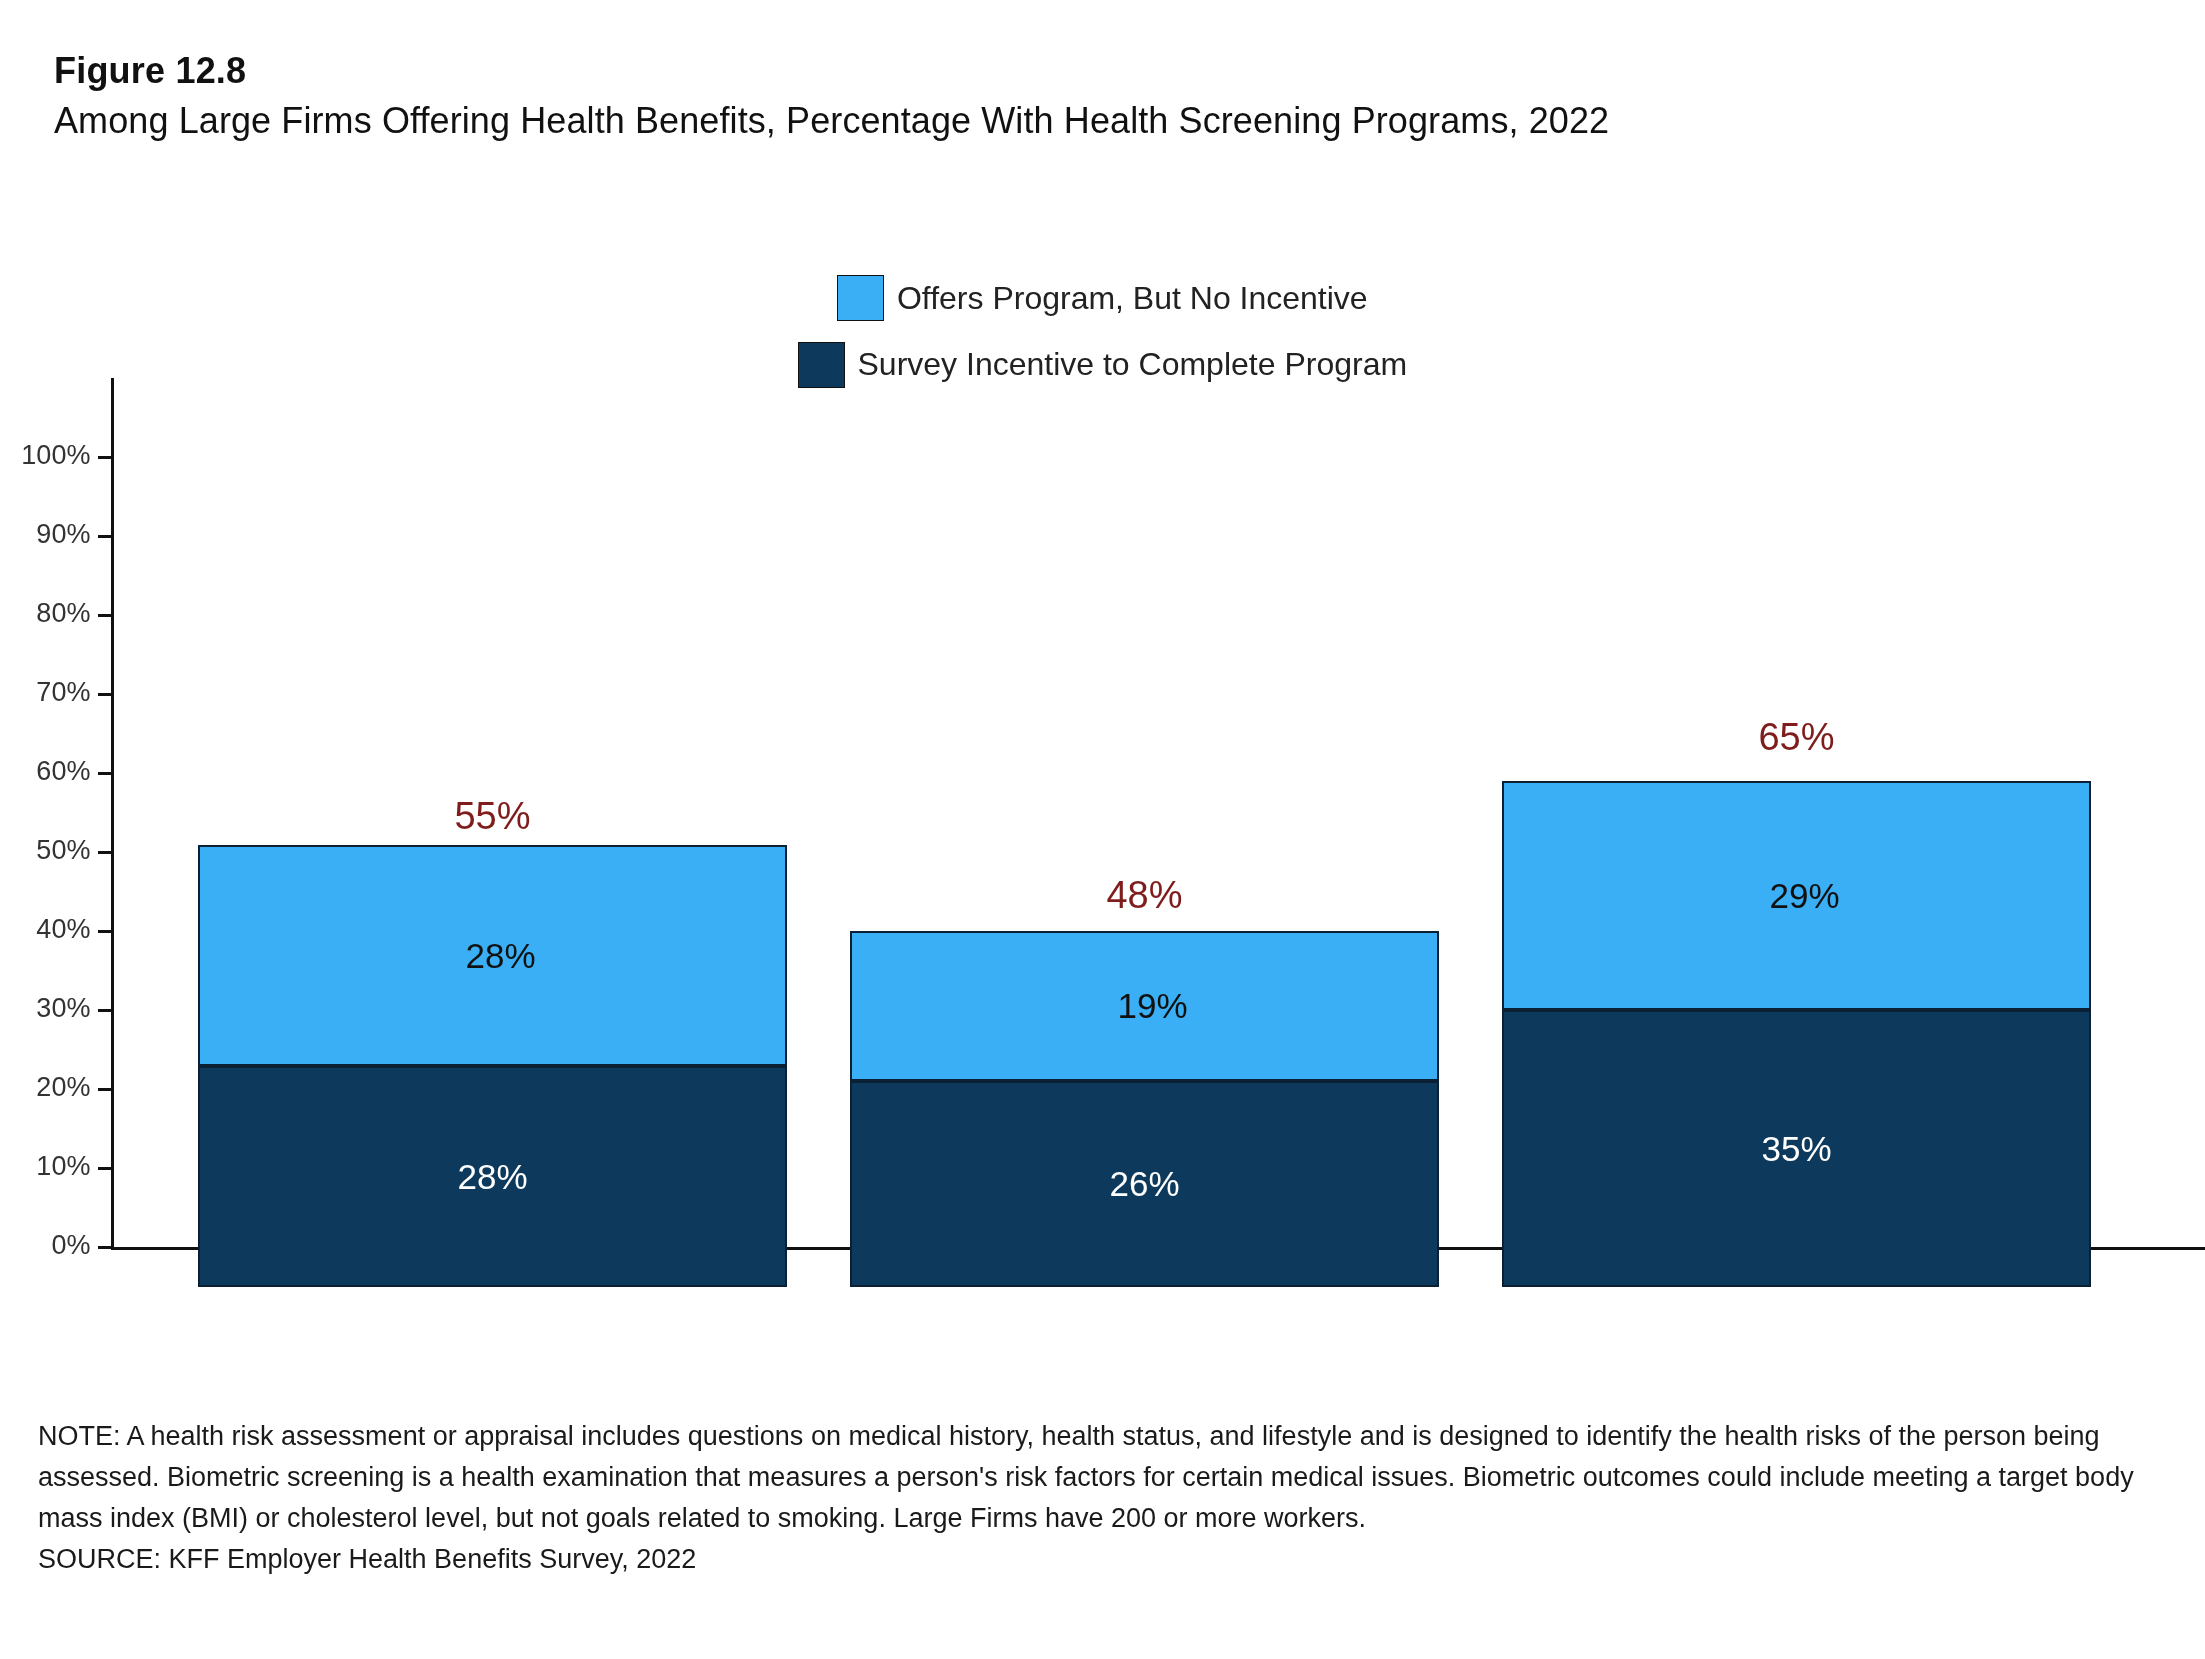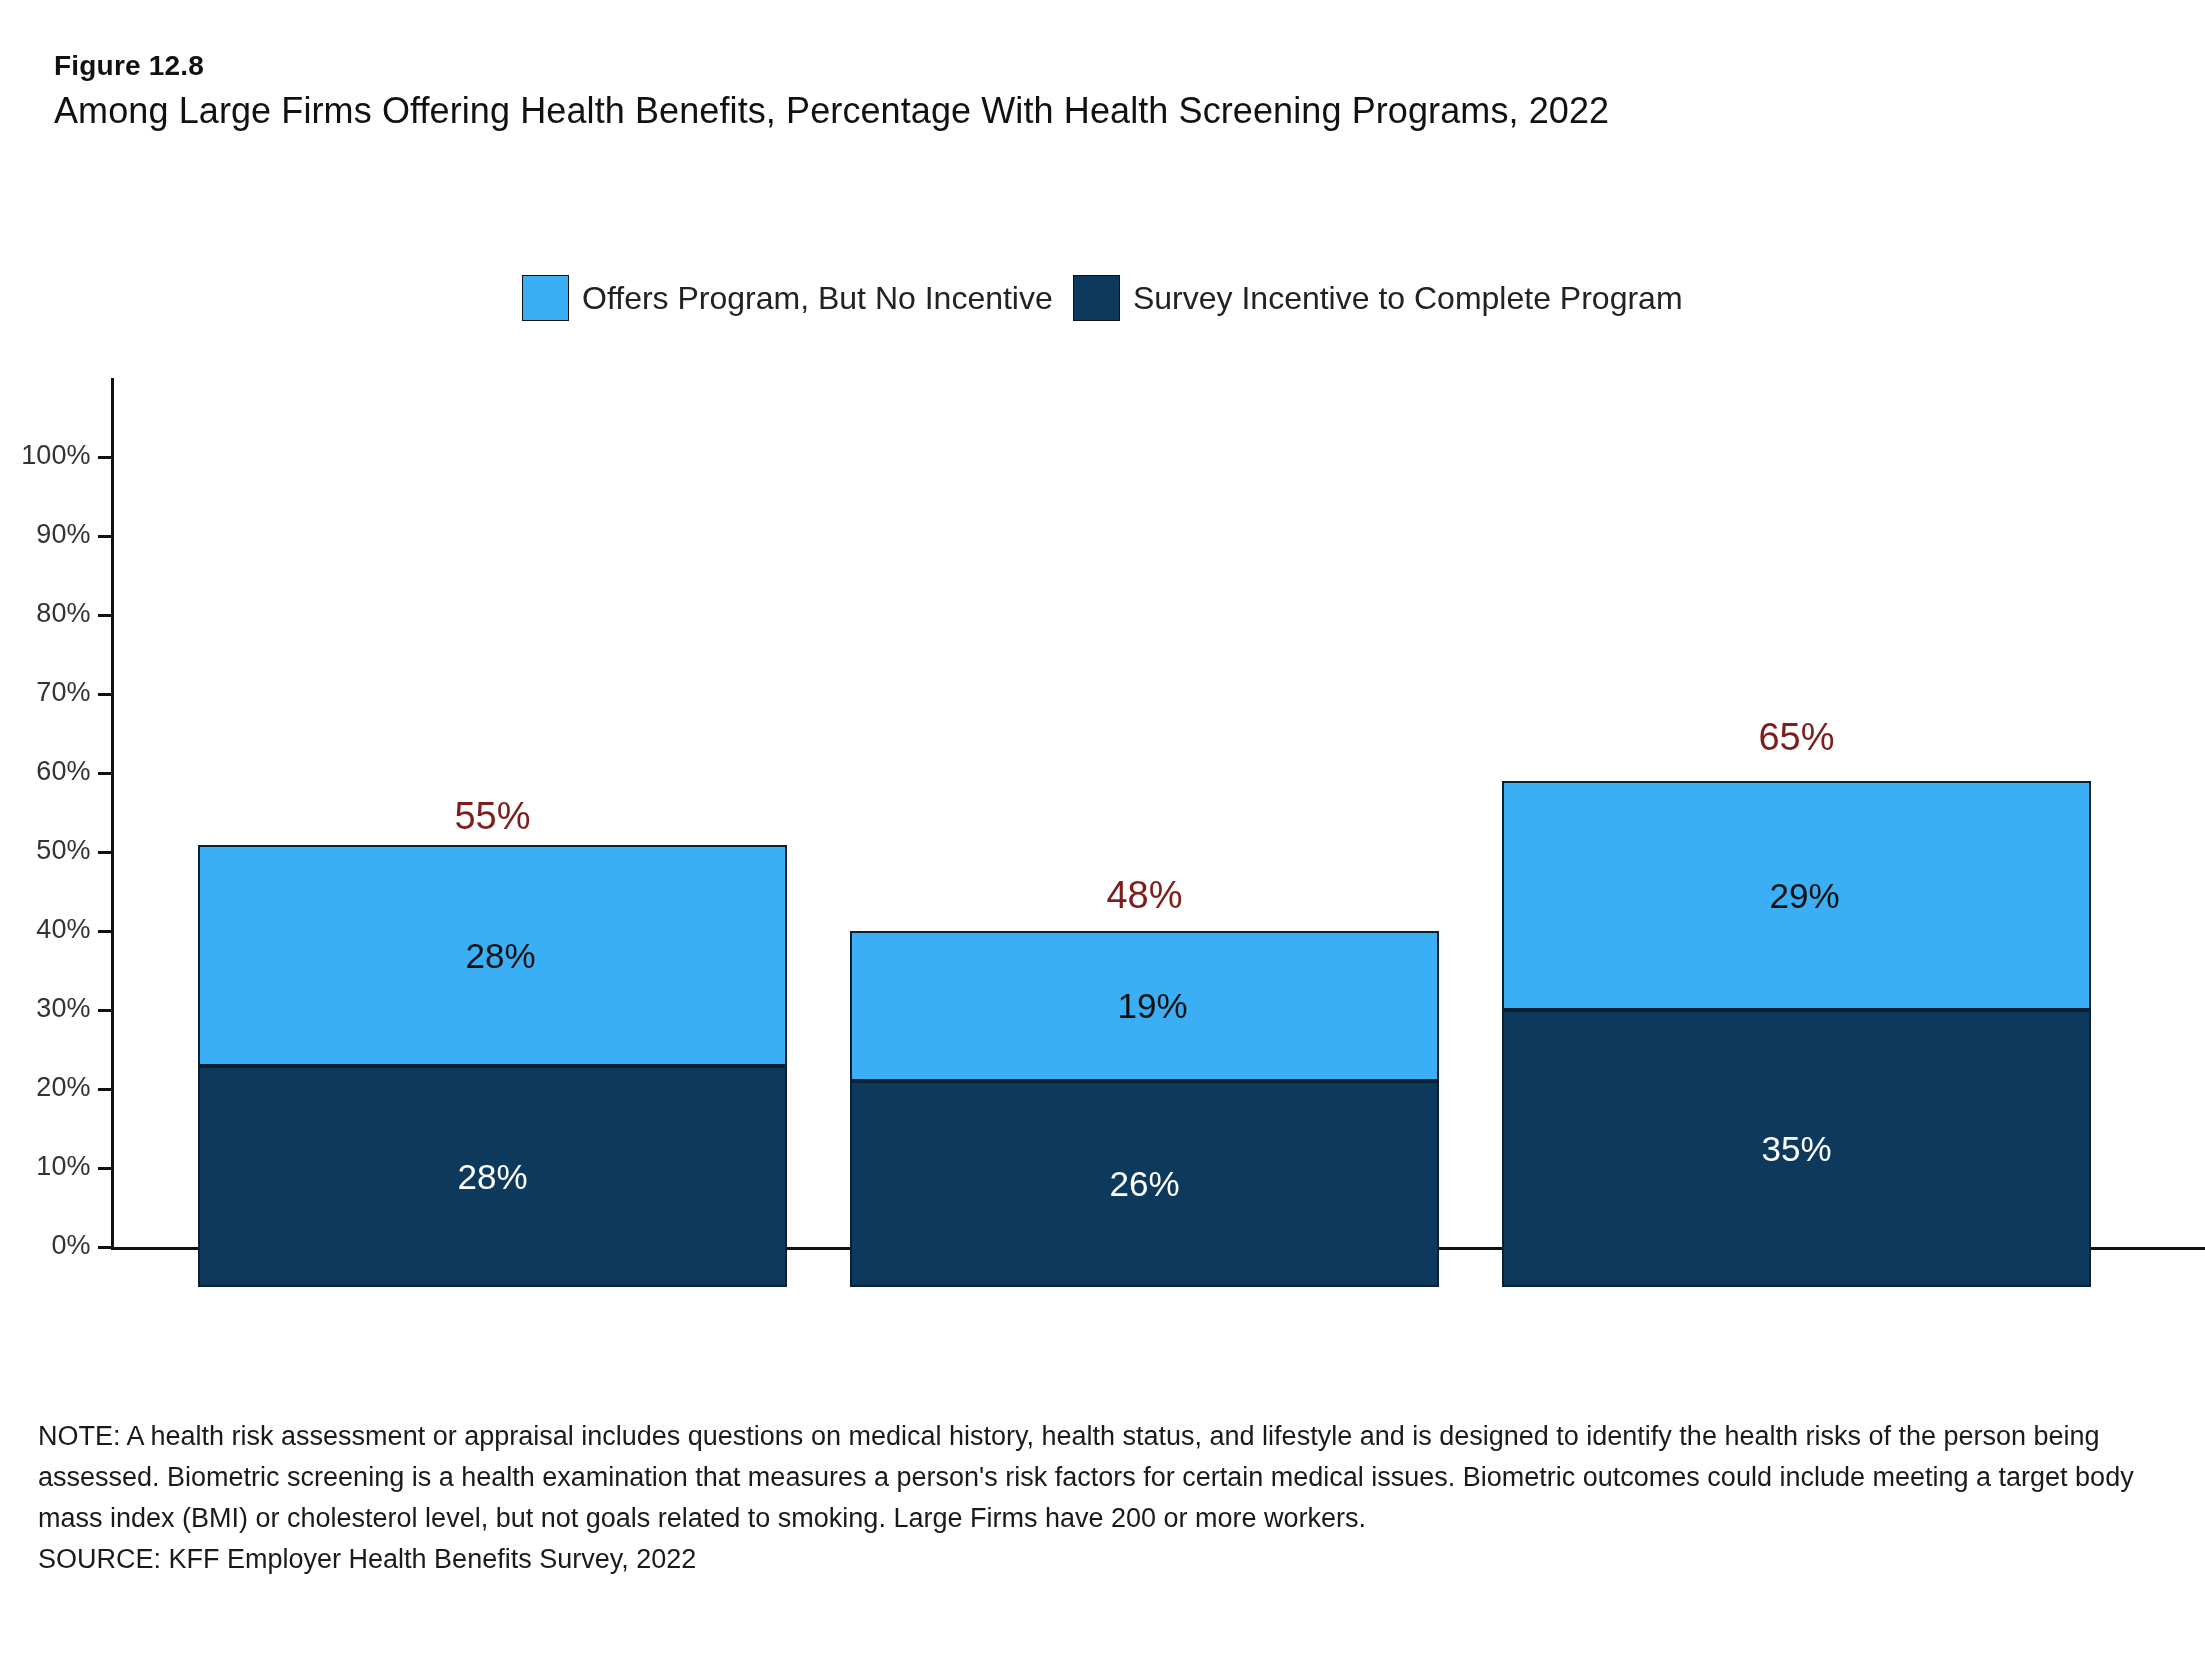--- a/index.html
+++ b/index.html
@@ -23,21 +23,21 @@
   }
 
   
   .title-block {
     position: absolute;
     left: 54px;
     top: 49px;
     width: 2087px;
   }
   .fig-num {
-    font-size: 28px;
+    font-size: 36px;
     font-weight: bold;
     line-height: 1.24;
     letter-spacing: 0.2px;
   }
   .fig-title {
     font-size: 36px;
     font-weight: normal;
     line-height: 1.28;
     letter-spacing: 0.1px;
     margin-top: 4.7px;
@@ -47,20 +47,21 @@
   
   .legend {
     position: absolute;
     top: 275px;
     left: 0;
     width: 2205px;
     display: flex;
     justify-content: center;
     align-items: center;
     gap: 20.6px;
+    flex-direction: column;
   }
   .legend-item {
     display: flex;
     align-items: center;
     gap: 12.6px;
   }
   .legend-swatch {
     width: 47px;
     height: 46px;
     border: 1.6px solid #111111;

